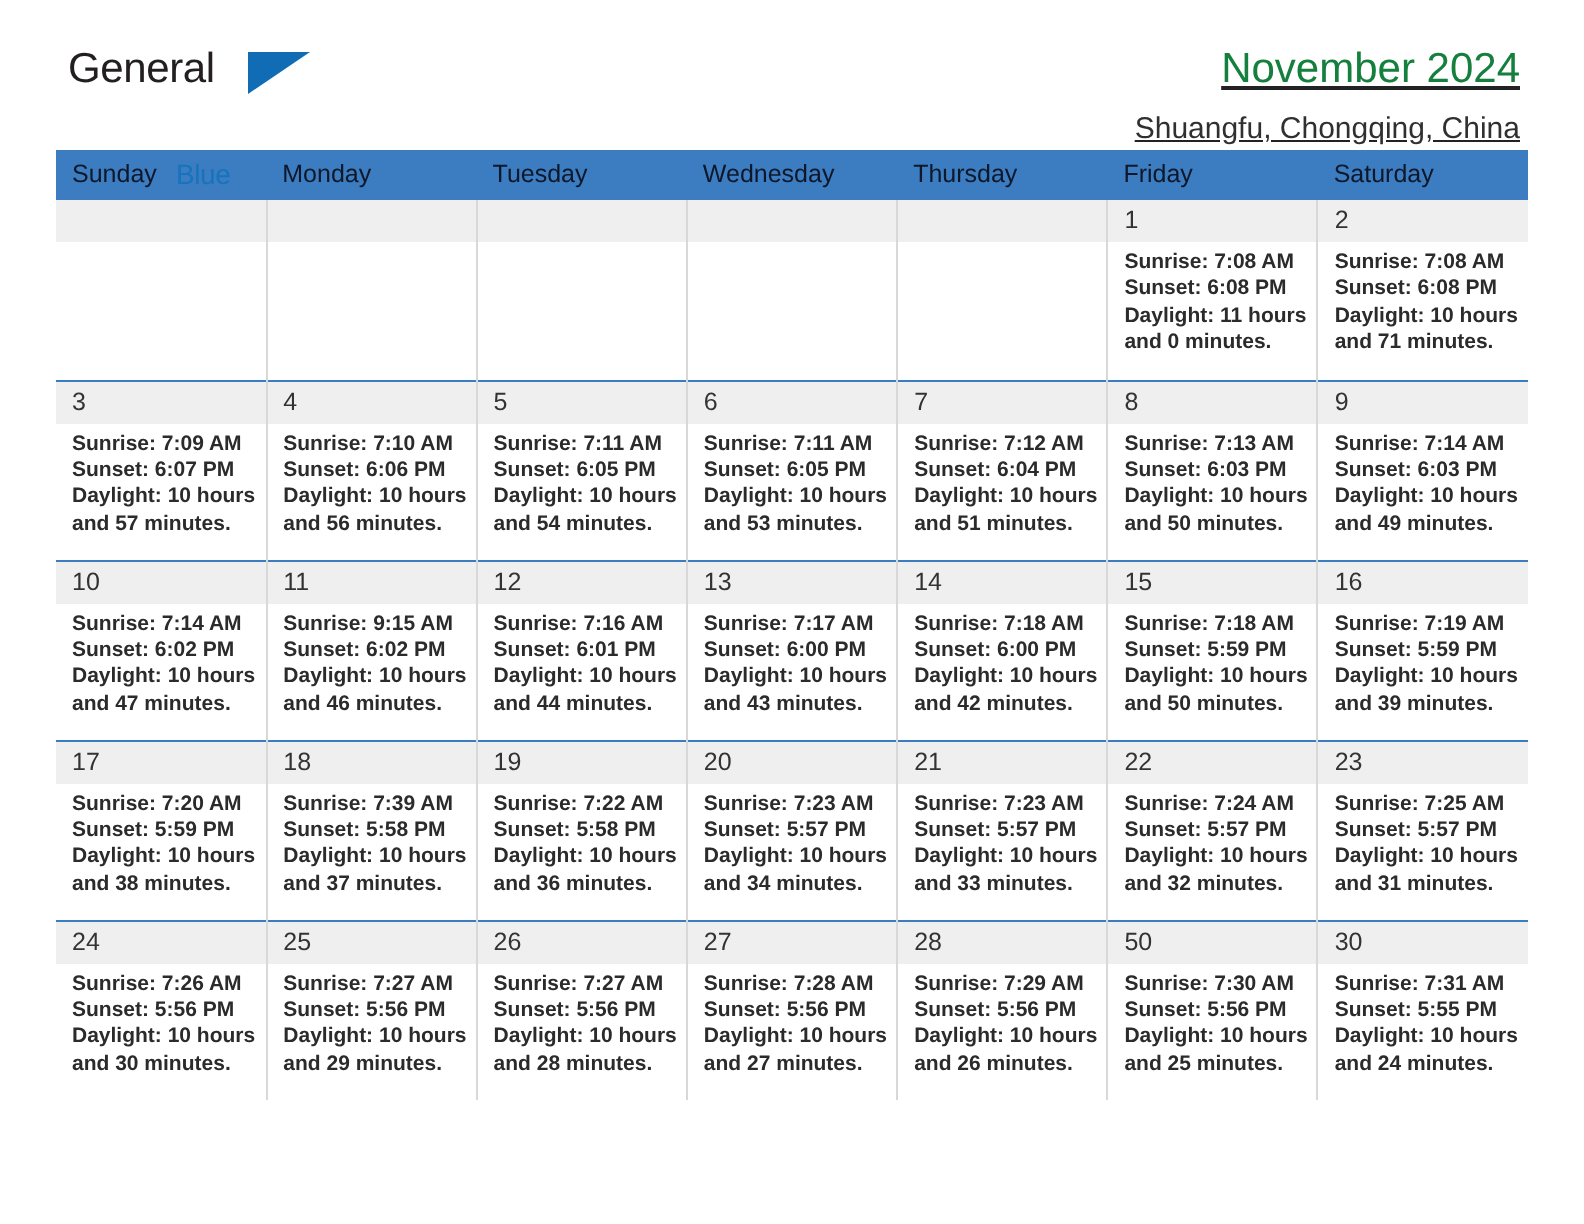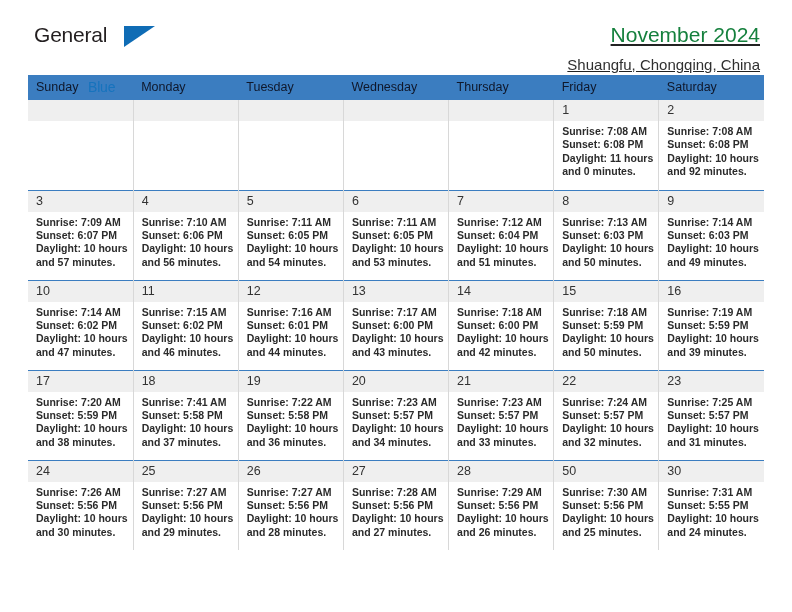--- a/index.html
+++ b/index.html
@@ -199,21 +199,21 @@
               </div>
             </div>
           </td>
           <td>
             <div class="cell-inner">
               <div class="daynum">2</div>
               <div class="details">
                 <div>Sunrise: 7:08 AM</div>
                 <div>Sunset: 6:08 PM</div>
                 <div>Daylight: 10 hours</div>
-                <div>and 92 minutes.</div>
+                <div>and 71 minutes.</div>
               </div>
             </div>
           </td>
         </tr>
         <tr>
           <td>
             <div class="cell-inner">
               <div class="daynum">3</div>
               <div class="details">
                 <div>Sunrise: 7:09 AM</div>
@@ -299,21 +299,21 @@
                 <div>Sunset: 6:02 PM</div>
                 <div>Daylight: 10 hours</div>
                 <div>and 47 minutes.</div>
               </div>
             </div>
           </td>
           <td>
             <div class="cell-inner">
               <div class="daynum">11</div>
               <div class="details">
-                <div>Sunrise: 7:15 AM</div>
+                <div>Sunrise: 9:15 AM</div>
                 <div>Sunset: 6:02 PM</div>
                 <div>Daylight: 10 hours</div>
                 <div>and 46 minutes.</div>
               </div>
             </div>
           </td>
           <td>
             <div class="cell-inner">
               <div class="daynum">12</div>
               <div class="details">
@@ -378,21 +378,21 @@
                 <div>Sunset: 5:59 PM</div>
                 <div>Daylight: 10 hours</div>
                 <div>and 38 minutes.</div>
               </div>
             </div>
           </td>
           <td>
             <div class="cell-inner">
               <div class="daynum">18</div>
               <div class="details">
-                <div>Sunrise: 7:41 AM</div>
+                <div>Sunrise: 7:39 AM</div>
                 <div>Sunset: 5:58 PM</div>
                 <div>Daylight: 10 hours</div>
                 <div>and 37 minutes.</div>
               </div>
             </div>
           </td>
           <td>
             <div class="cell-inner">
               <div class="daynum">19</div>
               <div class="details">

